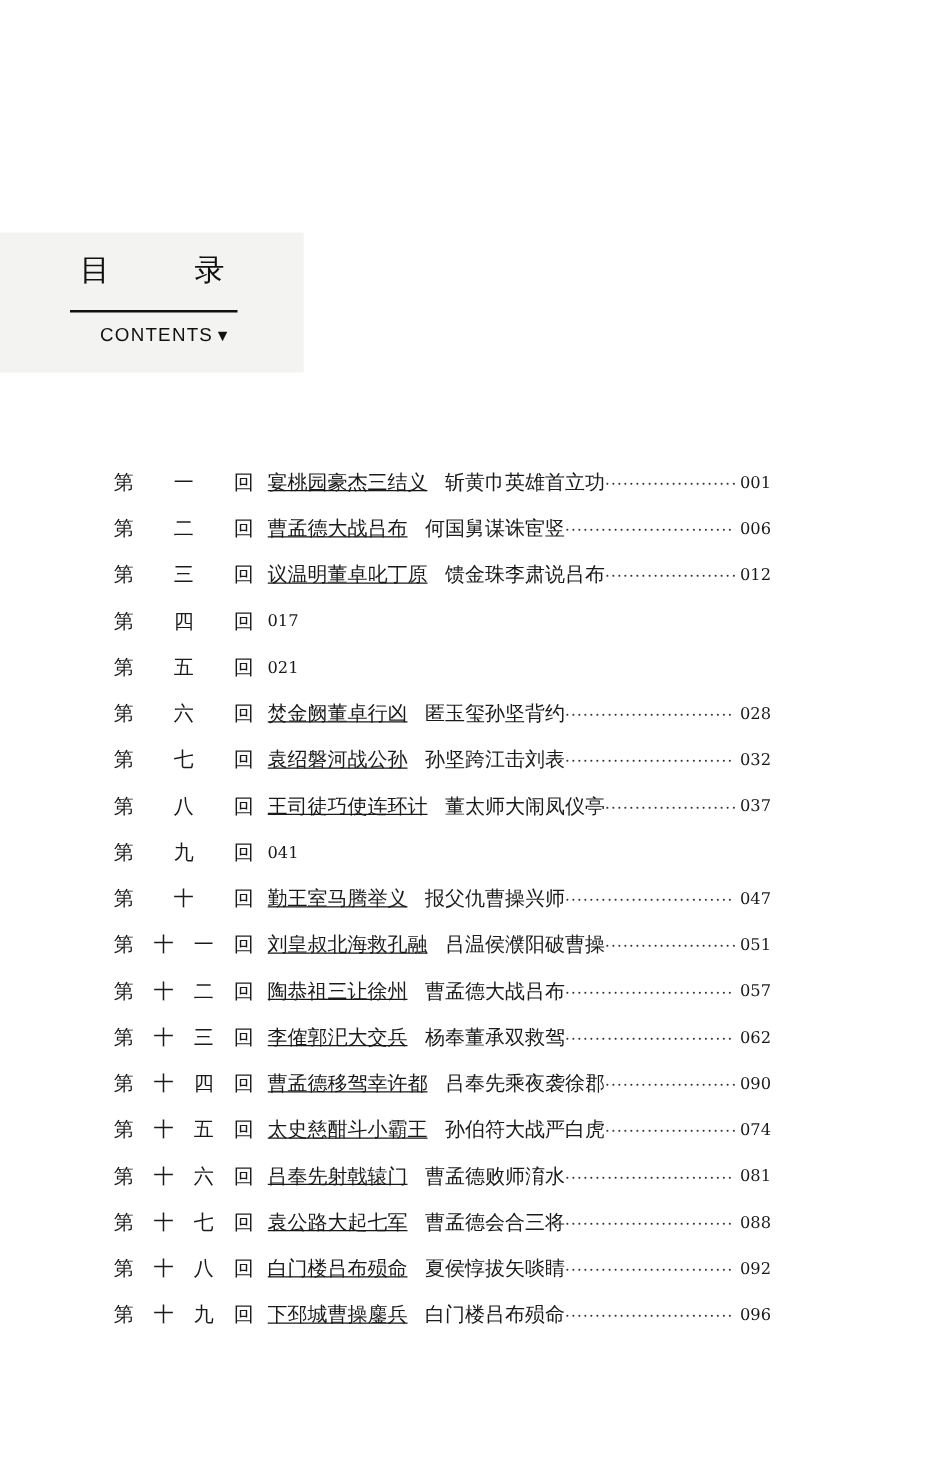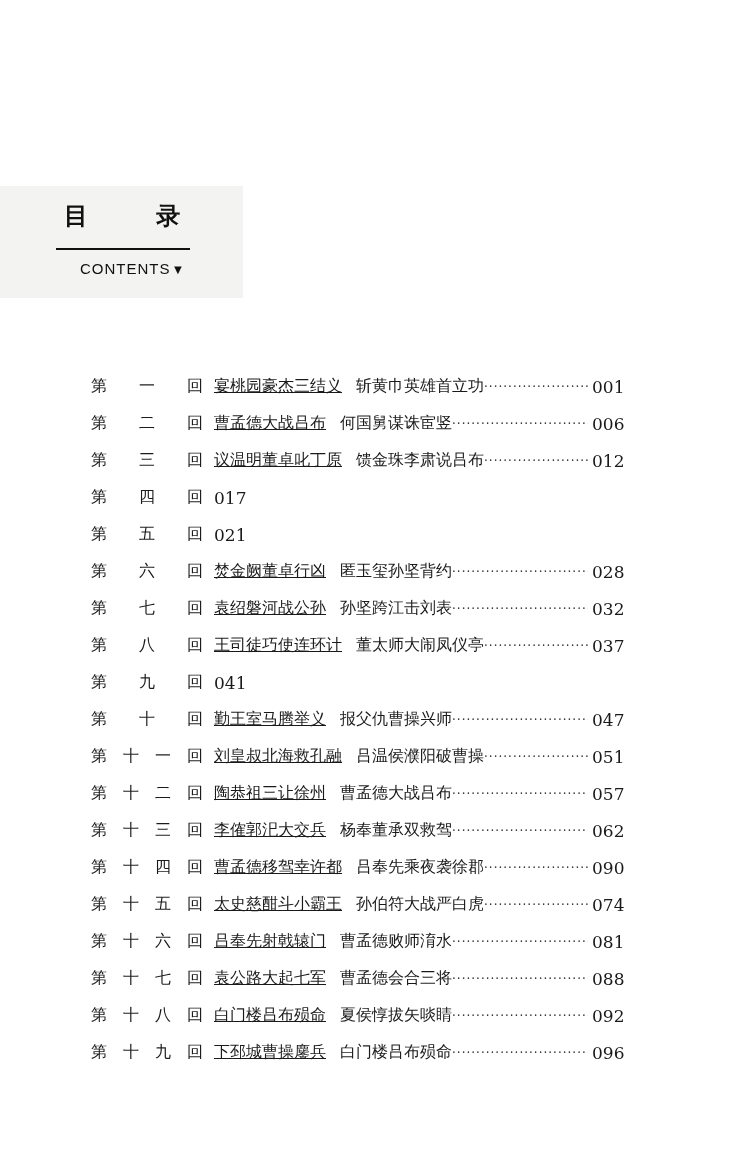--- a/index.html
+++ b/index.html
@@ -5,21 +5,21 @@
   html, body { margin:0; padding:0; }
   body {
     width:750px; height:1170px; background:#ffffff; position:relative; overflow:hidden;
     font-family: "DejaVu Serif", "Liberation Serif", serif; color:#1a1a1a;
   }
   .header-box {
     position:absolute; left:0; top:186px; width:243px; height:112px;
     background:#f3f3f1;
   }
   .title {
-    position:absolute; left:64px; top:200px; font-size:24px; font-weight:bold;
+    position:absolute; left:64px; top:200px; font-size:24px; font-weight:normal;
     letter-spacing:30px; color:#111;
     font-family: "DejaVu Sans", "Liberation Sans", sans-serif;
   }
   .title-rule {
     position:absolute; left:56px; top:248px; width:134px; height:2px; background:#111;
   }
   .subtitle {
     position:absolute; left:80px; top:260px; font-size:15px; letter-spacing:1px;
     font-family: "Liberation Sans", sans-serif; color:#111;
   }
@@ -28,21 +28,21 @@
   .row {
     position:relative; height:37px; display:flex; align-items:center;
     font-size:16px; white-space:nowrap;
   }
   .ch { display:flex; width:124px; justify-content:space-between; padding-right:10px; box-sizing:border-box; }
   .ch span { display:inline-block; width:18px; text-align:center; }
   .titles { display:flex; flex:1; align-items:center; overflow:hidden; }
   .t1 { margin-right:14px;text-decoration:underline; }
   .dots { flex:1; overflow:hidden; color:#333; letter-spacing:1px; margin:0 4px 0 0; font-size:12px; }
   .dots::before { content:"··································································"; }
-  .page { font-size:17px; width:30px; }
+  .page { font-size:13px; width:30px; }
 </style>
 </head>
 <body>
 
 <div class="header-box"></div>
 <div class="title">目 录</div>
 <div class="title-rule"></div>
 <div class="subtitle">
   <span>CONTENTS</span><span class="tri">▼</span>
 </div>

